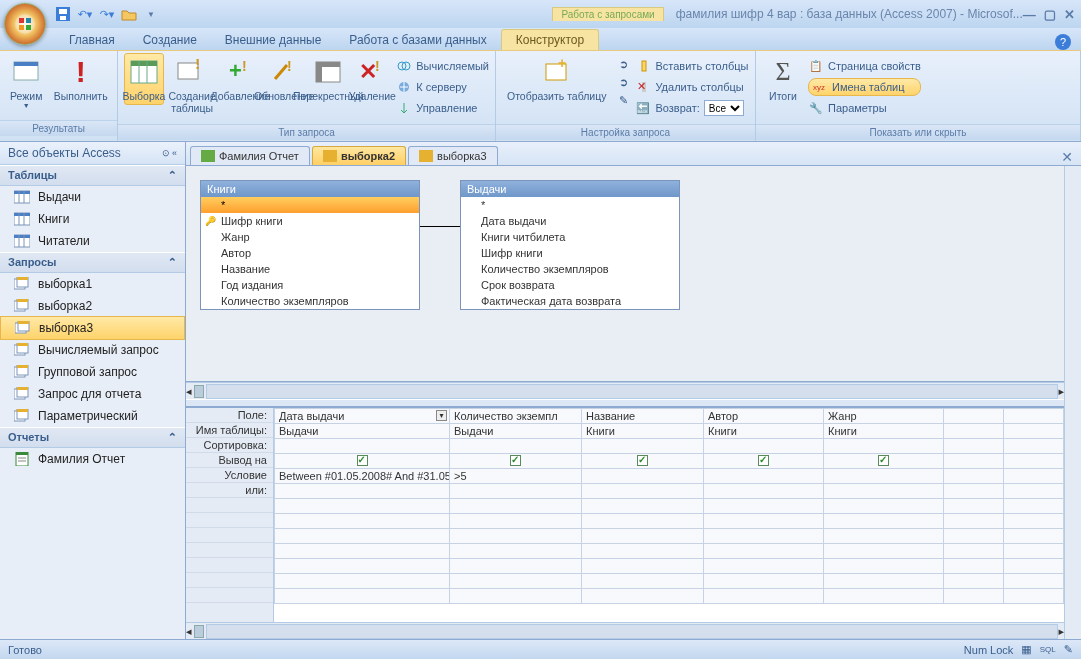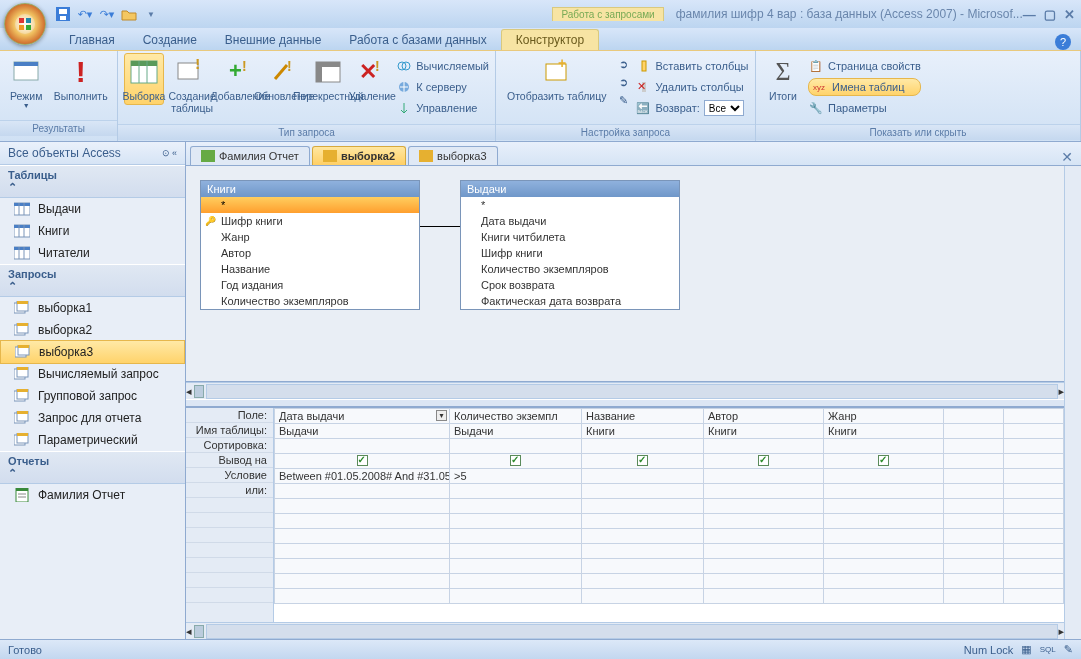--- a/index.html
+++ b/index.html
@@ -26,21 +26,21 @@
 .small-row { display:flex; align-items:center; gap:4px; font-size:11px; color:#3a5e8c; padding:1px 0; white-space:nowrap;}
 .small-row .si { width:16px; height:16px; display:inline-flex; align-items:center; justify-content:center;}
 .small-row.hl { background:linear-gradient(#ffe9a6,#ffd36b); border:1px solid #e6b74c; border-radius:8px; padding:0 3px;}
 .small-row select { font-size:10px; height:16px; border:1px solid #8faad0; background:#fff;}
 .main { display:flex; height:calc(659px - 28px - 22px - 92px - 20px); }
 .statusbar { height:20px; background:linear-gradient(#dce8f8,#c3d7ef); border-top:1px solid #8faad0; display:flex; align-items:center; padding:0 8px; font-size:11px; color:#3a5e8c;}
 .statusbar .right { margin-left:auto; display:flex; align-items:center; gap:8px;}
 .nav { width:258px; background:#e8eef7; border-right:1px solid #8faad0; display:flex; flex-direction:column; }
 .nav-header { background:linear-gradient(#eaf1fb,#d6e4f5); border-bottom:1px solid #b4cbe6; padding:4px 8px; font-size:12px; color:#3a5e8c; display:flex; align-items:center; justify-content:space-between;}
 .nav-header .chev { font-size:9px;}
-.nav-group-h { background:linear-gradient(#e0e8f3,#d2ddee); border-top:1px solid #fff; border-bottom:1px solid #b4cbe6; padding:3px 8px; font-size:11px; font-weight:bold; color:#3a5e8c; display:flex; justify-content:space-between;flex-direction:column;}
+.nav-group-h { background:linear-gradient(#e0e8f3,#d2ddee); border-top:1px solid #fff; border-bottom:1px solid #b4cbe6; padding:3px 8px; font-size:11px; font-weight:bold; color:#3a5e8c; display:flex; justify-content:space-between;}
 .nav-item { padding:4px 6px 4px 14px; display:flex; align-items:center; gap:8px; font-size:12px; color:#222; }
 .nav-item.sel { background:linear-gradient(#ffe9a6,#ffd36b); border:1px solid #e6b74c; margin:-1px 0;}
 .nav-item .ico { width:16px; height:14px; }
 .workspace { flex:1; display:flex; flex-direction:column; background:#bcd2eb; }
 .doc-tabs { height:24px; background:linear-gradient(#e8f0fb,#d6e4f5); display:flex; align-items:flex-end; border-bottom:1px solid #8faad0; padding-left:4px;}
 .doc-tab { display:flex; align-items:center; gap:4px; font-size:11px; padding:3px 10px; border:1px solid #8faad0; border-bottom:none; background:#e0e9f5; margin-right:2px; border-radius:3px 3px 0 0;}
 .doc-tab.active { background:linear-gradient(#ffe7a0,#ffcf65); border-color:#d6a93e; font-weight:bold;}
 .doc-close { margin-left:auto; padding:0 8px; color:#5b7ca8; font-size:14px;}
 .design-upper { flex:1; background:#e9eef5; position:relative; overflow:hidden; border-bottom:1px solid #8faad0; min-height:208px;}
 .tbl-box { position:absolute; border:1px solid #7a95b9; background:#fff; width:220px; font-size:11px;}

